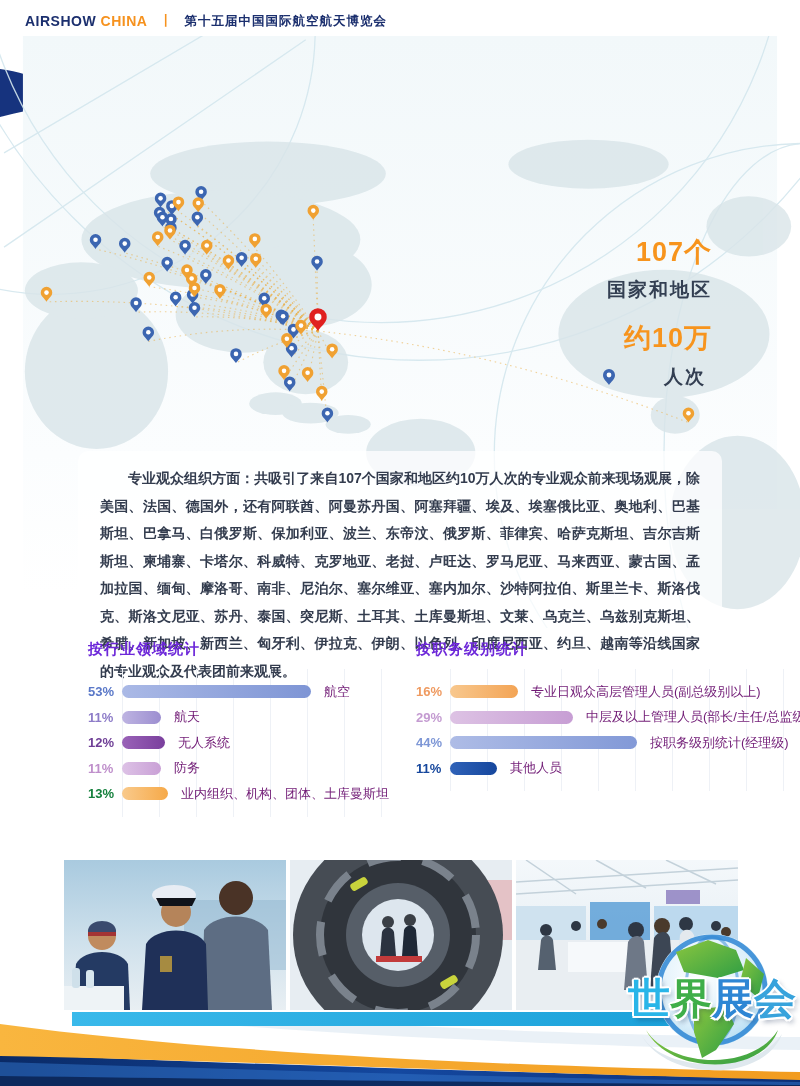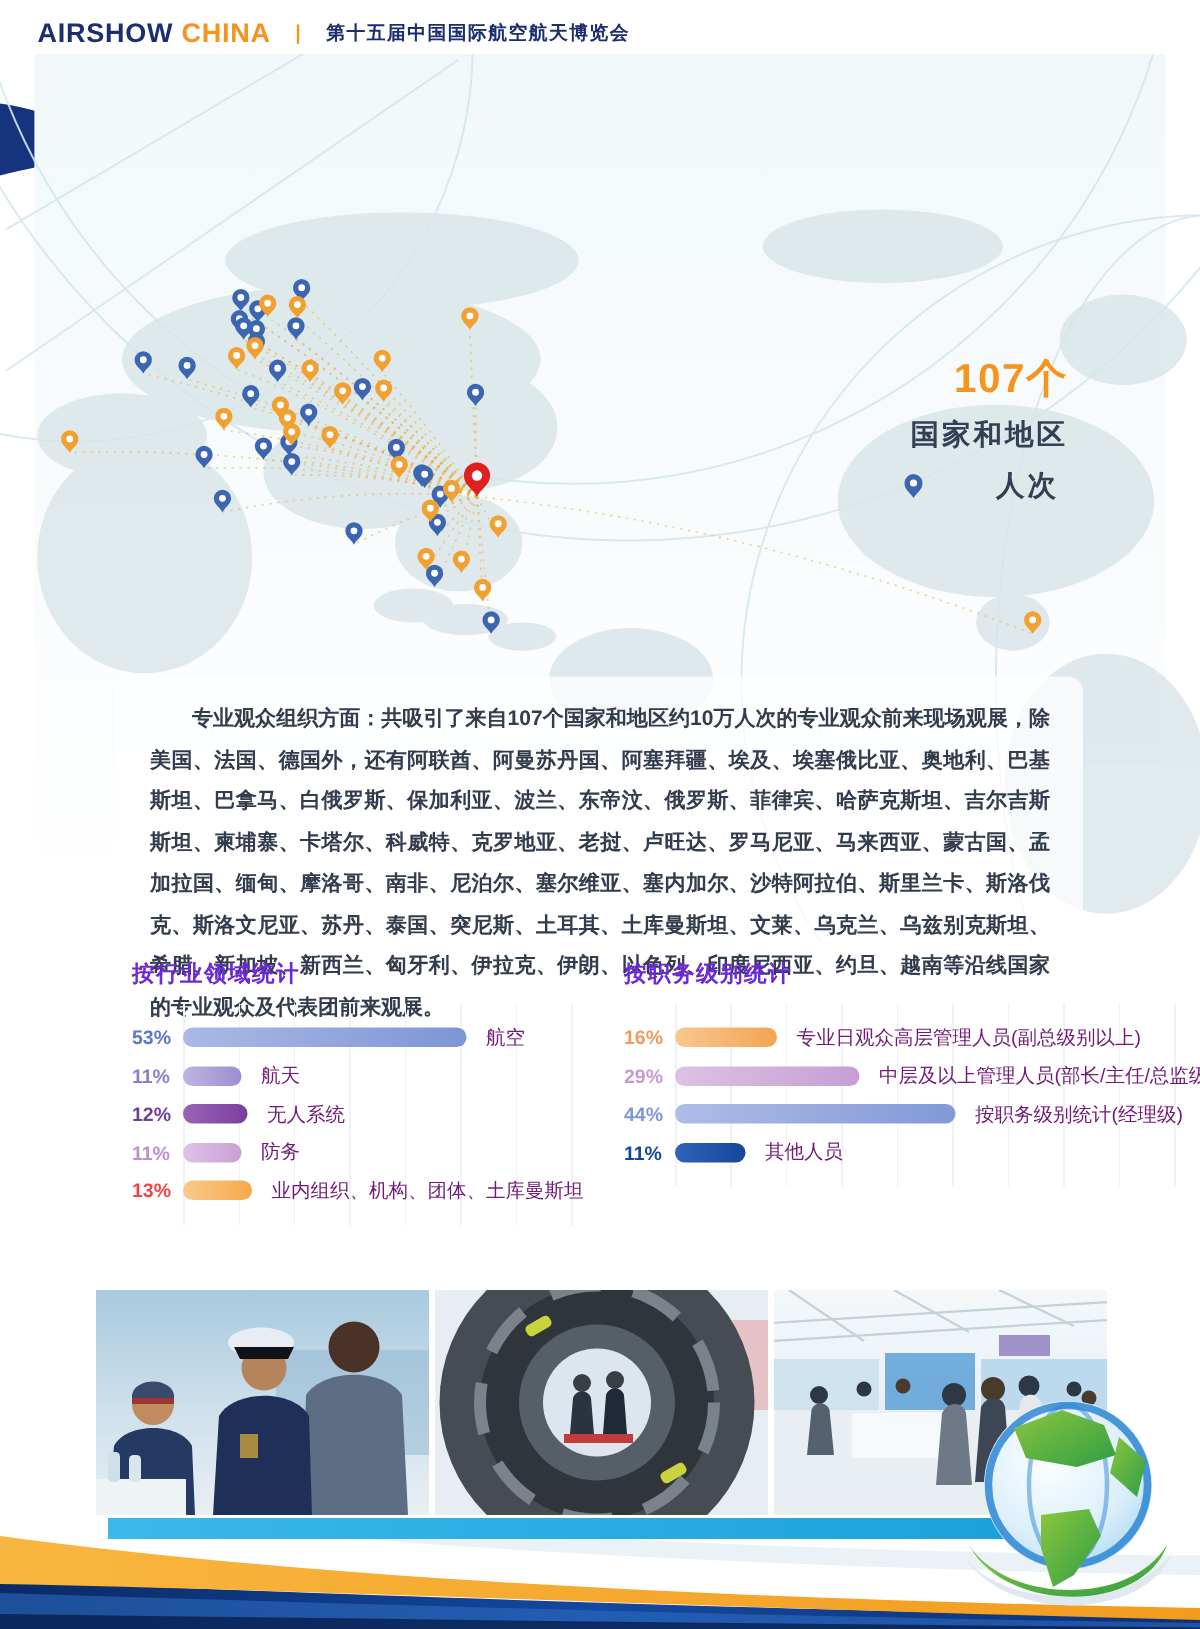--- a/index.html
+++ b/index.html
@@ -4,21 +4,21 @@
 <style>
   html,body{margin:0;padding:0;background:#ffffff;}
   *{box-sizing:border-box;}
   #page{
     position:relative;width:800px;height:1086px;overflow:hidden;
     background:#ffffff;
     font-family:"Liberation Sans","DejaVu Sans",sans-serif;
   }
   
   .header{position:absolute;left:25px;top:12px;display:flex;align-items:center;gap:8px;}
-  .brand{font-size:18px;font-weight:bold;letter-spacing:.5px;color:#1b2f6e;}
+  .brand{font-size:14px;font-weight:bold;letter-spacing:.5px;color:#1b2f6e;}
   .brand .cn{color:#f6921e;}
   .hdr-divider{color:#f6921e;font-weight:bold;font-size:13px;margin:0 4px;}
   .hdr-sub{font-size:12.5px;color:#1b2f6e;font-weight:bold;letter-spacing:1px;}
   
   .swoosh{position:absolute;left:0;top:64px;}
   .page-title{position:absolute;left:90px;top:80px;font-size:28px;font-weight:bold;color:#f7941d;letter-spacing:2px;}
   
   #mapsvg{position:absolute;left:0;top:36px;}
   .stats{position:absolute;left:596px;top:234px;width:116px;text-align:right;z-index:3;}
   .stat-value{font-size:27px;font-weight:bold;color:#f7941d;letter-spacing:1px;}
@@ -384,20 +384,21 @@
         <g transform="translate(313,349) scale(1.75)">
           <path d="M0,0 C-1.7,-3.2 -5.3,-4.7 -5.3,-8.5 A5.3,5.3 0 1 1 5.3,-8.5 C5.3,-4.7 1.7,-3.2 0,0 Z" fill="#e02020"></path>
           <circle cx="0" cy="-8.5" r="2.1" fill="#ffffff"></circle>
         </g>
       </g>
   </svg>
 
   <div class="stats">
     <div class="stat-value">107个</div>
     <div class="stat-label">国家和地区</div>
+    <div class="stat-value v2">约10万</div>
     <div class="stat-row">
       <svg width="14" height="18" viewBox="0 0 14 18">
         <path d="M7,17 C5,13.5 1,11.8 1,7 A6,6 0 1 1 13,7 C13,11.8 9,13.5 7,17 Z" fill="#3c66b1"></path>
         <circle cx="7" cy="7" r="2.4" fill="#ffffff"></circle>
       </svg>
       <span class="stat-label">人次</span>
     </div>
   </div>
 
   <div class="para-box">
@@ -421,21 +422,21 @@
           <span class="pct" style="color: rgb(111, 63, 150);">12%</span>
           <span class="hbar" style="width: 43px; background: linear-gradient(90deg, rgb(154, 99, 184), rgb(122, 63, 157));"></span>
           <span class="clbl">无人系统</span>
         </div>
         <div class="crow">
           <span class="pct" style="color: rgb(191, 143, 203);">11%</span>
           <span class="hbar" style="width: 39px; background: linear-gradient(90deg, rgb(221, 194, 230), rgb(201, 160, 214));"></span>
           <span class="clbl">防务</span>
         </div>
         <div class="crow">
-          <span class="pct" style="color: #ef4444;">13%</span>
+          <span class="pct" style="color: #15803d;">13%</span>
           <span class="hbar" style="width: 46px; background: linear-gradient(90deg, rgb(249, 202, 140), rgb(246, 169, 72));"></span>
           <span class="clbl">业内组织、机构、团体、土库曼斯坦</span>
         </div>
       </div>
   </div>
   <div class="chart" style="left:416px;top:640px;width:384px;">
     <div class="chart-title">按职务级别统计</div>
     <div class="rows">
         <div class="crow">
           <span class="pct" style="color: rgb(239, 154, 96);">16%</span>
@@ -588,15 +589,16 @@
       </defs>
       <circle cx="88" cy="64" r="56" fill="url(#globeGrad)"></circle>
       <circle cx="88" cy="64" r="53" fill="none" stroke="#2e86d4" stroke-width="5" opacity=".85"></circle>
       <ellipse cx="88" cy="64" rx="26" ry="53" fill="none" stroke="#2e86d4" stroke-width="3" opacity=".5"></ellipse>
       <polygon points="52,26 84,14 112,24 120,44 94,52 60,46" fill="url(#greenGrad)"></polygon>
       <polygon points="122,32 140,48 134,72 116,56" fill="url(#greenGrad)"></polygon>
       <polygon points="70,84 102,80 110,98 92,124 78,132 70,106" fill="url(#greenGrad)"></polygon>
       <path d="M18,110 C40,146 130,150 158,108 C140,156 44,156 18,110 Z" fill="#dfe8ee"></path>
       <path d="M22,104 C46,142 128,146 154,104 C138,150 46,150 22,104 Z" fill="url(#greenGrad)"></path>
     </svg>
+    <div class="globe-text" id="globeText"><span style="color: rgb(41, 181, 232);">世</span><span style="color: rgb(63, 174, 73);">界</span><span style="color: rgb(46, 134, 212);">展</span><span style="color: rgb(56, 163, 220);">会</span></div>
   </div>
 
 </div>
 
 </body></html>

